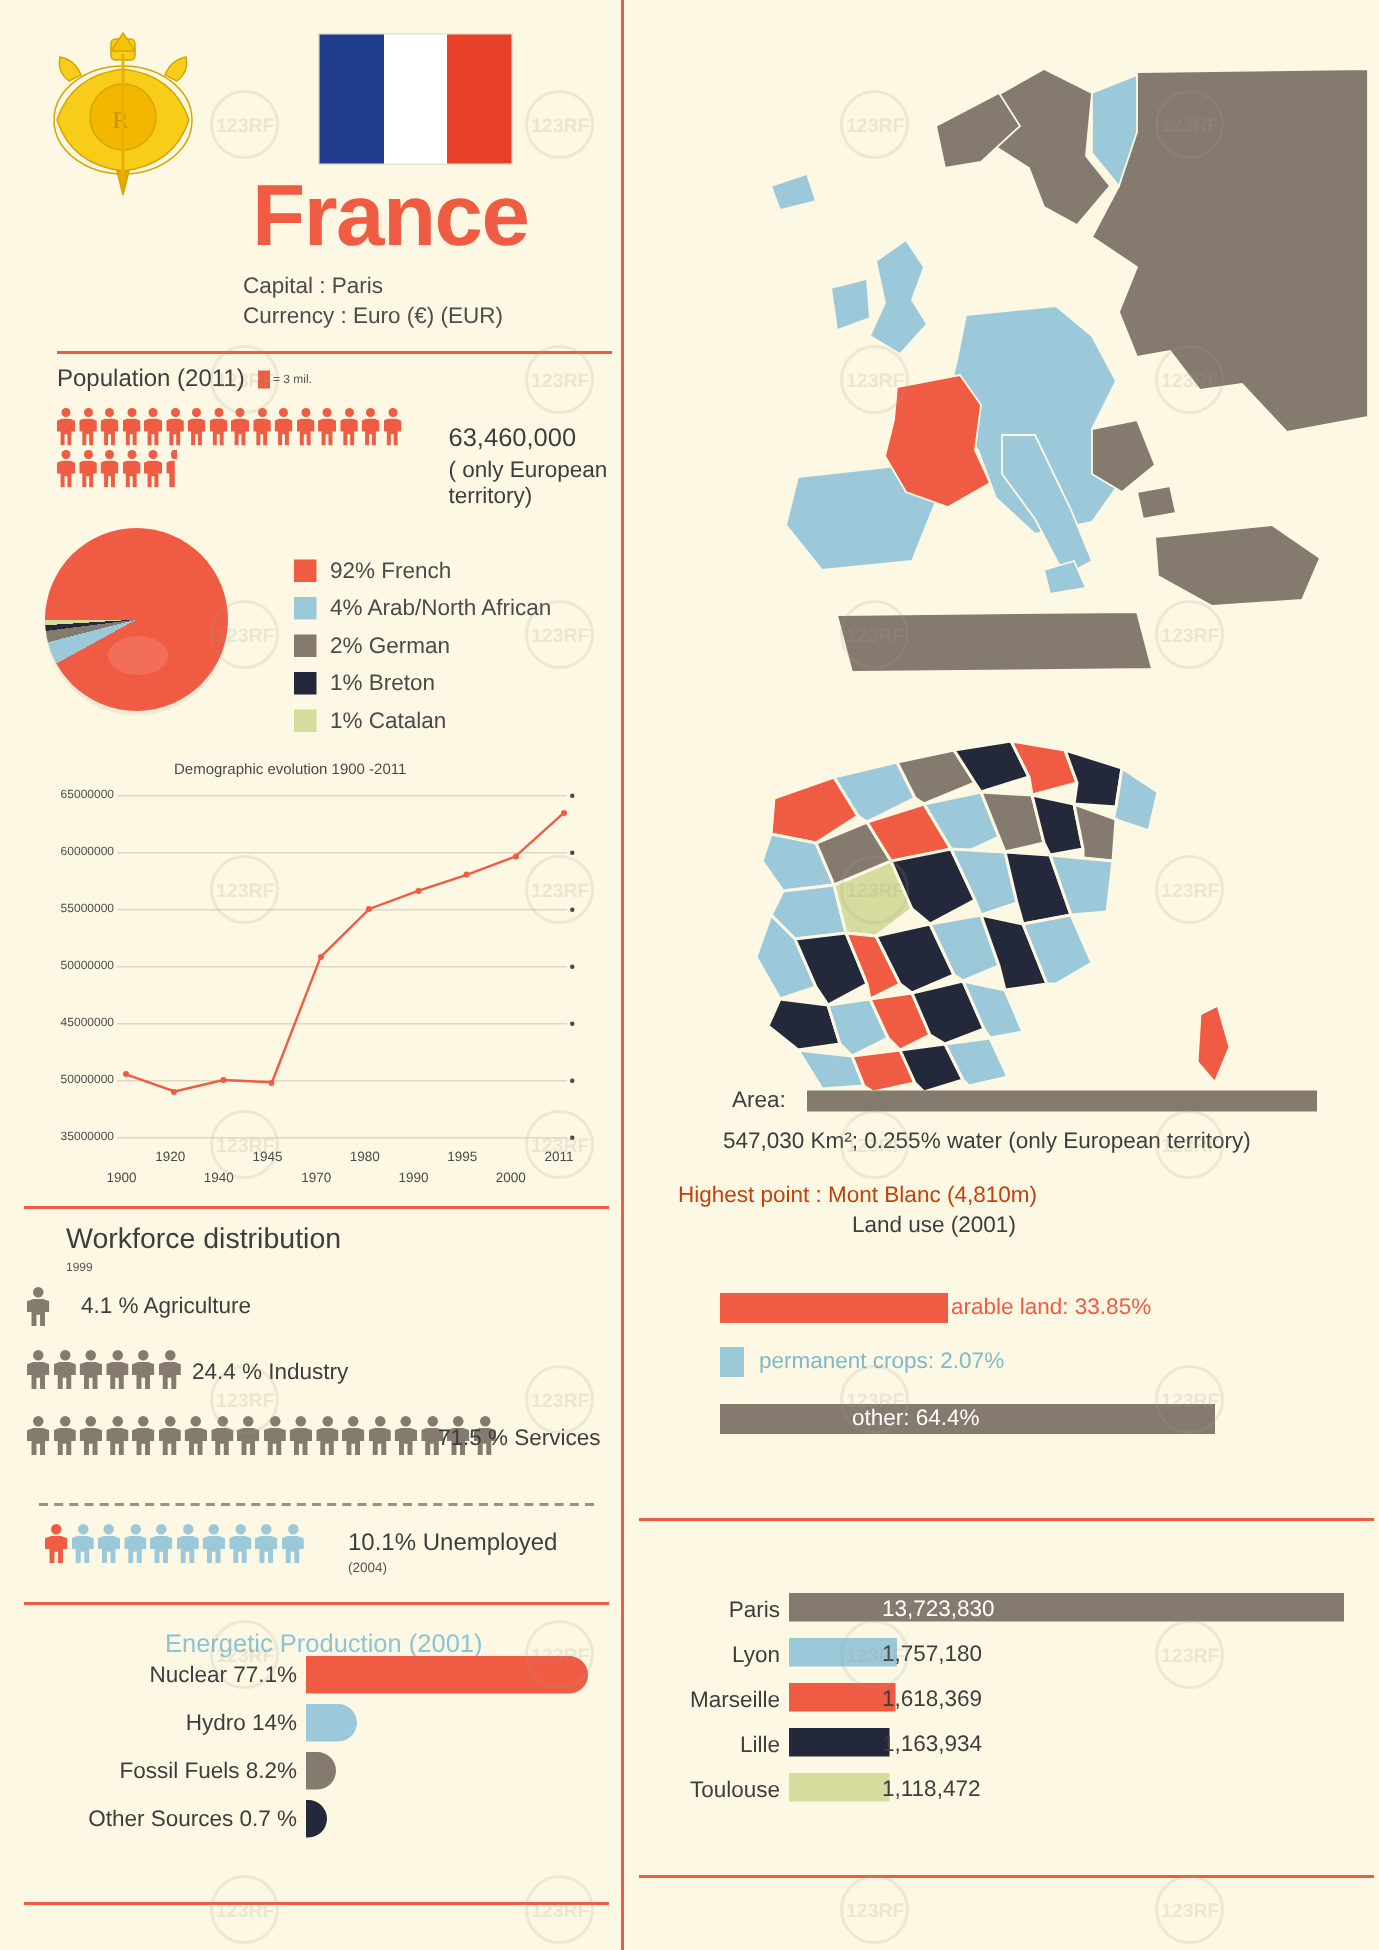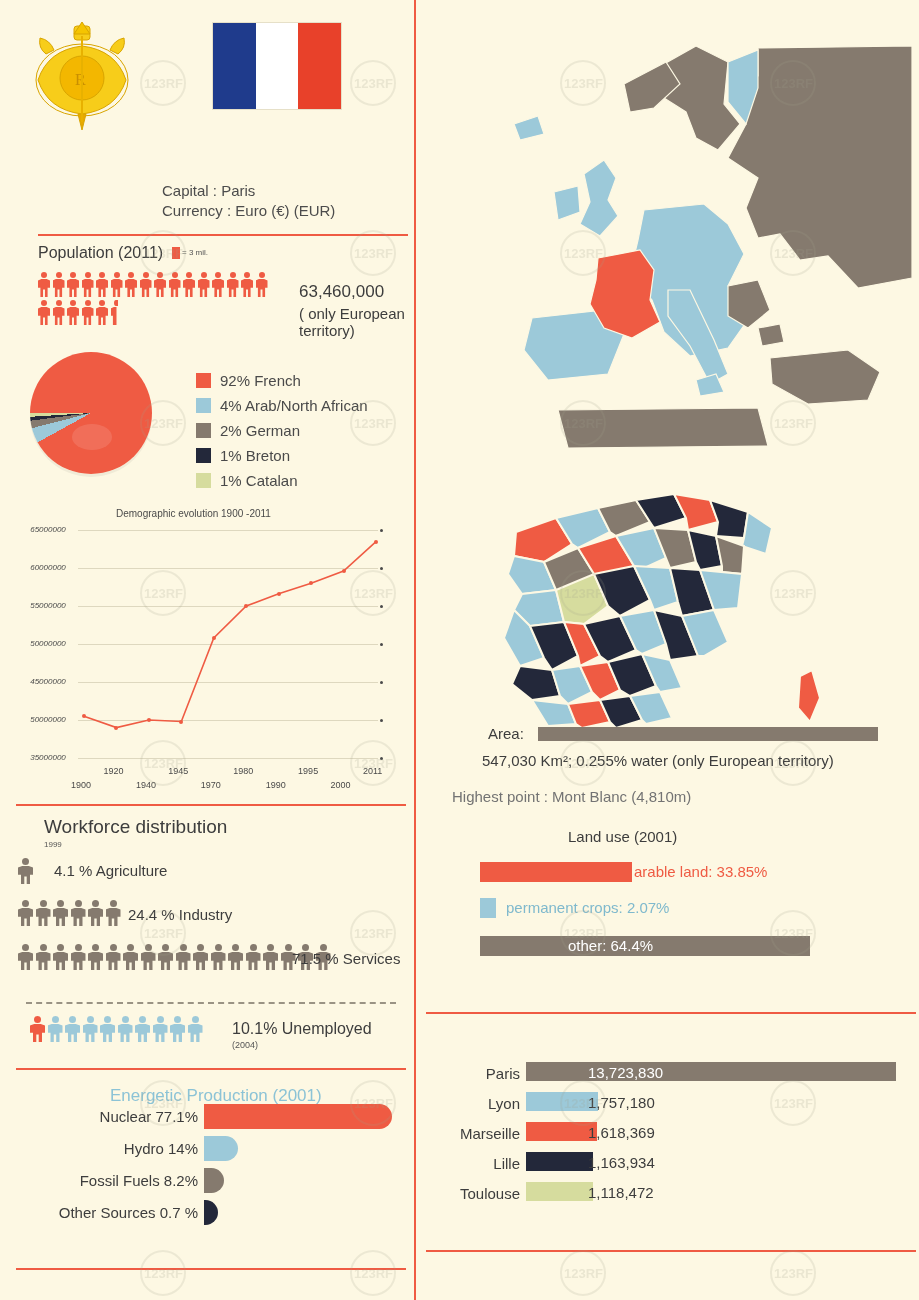--- a/index.html
+++ b/index.html
@@ -57,21 +57,21 @@
   }
   .pie::after { content:""; position:absolute; left:42px; top:72px; width:40px; height:26px; border-radius:50%;
       background:rgba(255,255,255,0.12); }
   .legend { position:absolute; left:196px; top:368px; }
   .legend-item { display:flex; align-items:center; height:25px; font-size:15px; color:#4a4a4a; }
   .legend-swatch { width:15px; height:15px; margin-right:9px; }
 
   .chart-box { position:absolute; left:16px; top:508px; width:390px; height:290px; }
   .chart-title { position:absolute; left:100px; top:0; font-size:10px; color:#4a4a4a; }
   .grid-line { position:absolute; left:62px; height:1px; background:#ded8bf; width:300px; }
-  .ylab { position:absolute; left:4px; font-size:8px; color:#4a4a4a; text-align:center; width:56px;font-style:italic; }
+  .ylab { position:absolute; left:4px; font-size:8px; color:#4a4a4a; text-align:right; width:56px; }
   .xlab { position:absolute; font-size:9px; color:#4a4a4a; }
   .dot { position:absolute; width:4px; height:4px; border-radius:50%; background:#ef5b43; }
   .gdot { position:absolute; width:3px; height:3px; border-radius:50%; background:#4a4a4a; }
 
   .wf-title { position:absolute; left:44px; top:816px; font-size:19px; color:#3d3d3d; }
   .wf-year { position:absolute; left:44px; top:840px; font-size:8px; color:#555; }
   .wf-label { position:absolute; font-size:15px; color:#3d3d3d; }
   .gp { width:15px; height:26px; position:relative; }
   .gp::before { content:""; position:absolute; left:4px; top:0; width:7px; height:7px; border-radius:50%; background:currentColor; }
   .gp::after { content:""; position:absolute; left:0; top:8px; width:15px; height:18px; background:currentColor;
@@ -87,22 +87,22 @@
 
   
   .right { position:absolute; left:420px; top:0; width:499px; height:1300px; }
 
   .euromap { position:absolute; left:8px; top:28px; width:484px; height:430px; }
   .fmap { position:absolute; left:40px; top:470px; width:420px; height:285px; }
 
   .area-label { position:absolute; left:68px; top:725px; font-size:15px; color:#3d3d3d; }
   .area-bar { position:absolute; left:118px; top:727px; width:340px; height:14px; background:#857a6e; }
   .area-text { position:absolute; left:62px; top:752px; font-size:15px; color:#3d3d3d; }
-  .high-text { position:absolute; left:32px; top:788px; font-size:15px; color:#737373; }
-  .landuse-title { position:absolute; left:148px; top:828px; font-size:15px; color:#3d3d3d; }
+  .high-text { position:absolute; left:32px; top:788px; font-size:15px; color:#c2410c; }
+  .landuse-title { position:absolute; left:148px; top:808px; font-size:15px; color:#3d3d3d; }
   .lu-row { position:absolute; height:26px; }
   .lu-bar { position:absolute; height:20px; }
   .lu-text { position:absolute; font-size:15px; }
 
   .cities-title { position:absolute; left:0; top:1035px; width:499px; text-align:center;
       font-size:18px; font-weight:bold; color:#3d3d3d; }
   .city-row { position:absolute; height:26px; }
   .city-name { position:absolute; right:0; top:3px; font-size:15px; color:#3d3d3d; white-space:nowrap; }
   .city-bar { position:absolute; height:19px; }
   .city-val { position:absolute; font-size:15px; color:#3d3d3d; }
@@ -141,20 +141,21 @@
         </g>
       </svg>
     </div>
 
     <div class="flag">
       <i class="b"></i>
       <i class="w"></i>
       <i class="r"></i>
     </div>
 
+    <div class="country-title">France</div>
     <div class="capital">Capital : Paris</div>
     <div class="currency">Currency : Euro (€) (EUR)</div>
 
     <div class="hr" style="left:38px; top:234px; width:370px;"></div>
 
     <div class="pop-title">Population (2011)</div>
     <div class="pop-key-swatch"></div>
     <div class="pop-key">= 3 mil.</div>
     <div class="pop-figures">63,460,000</div>
     <div class="pop-note">( only European territory)</div>

